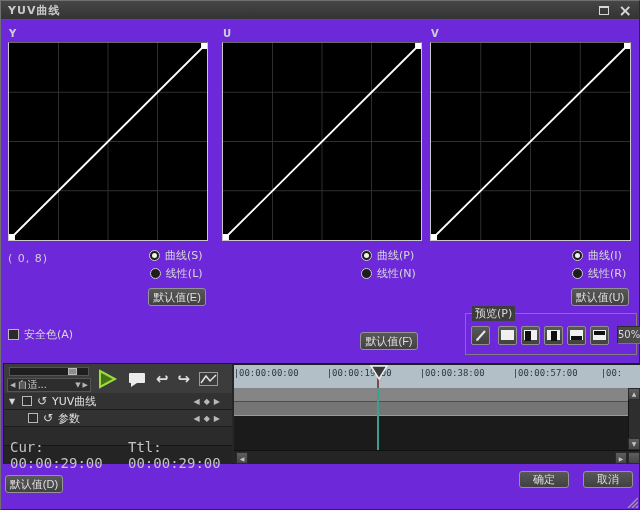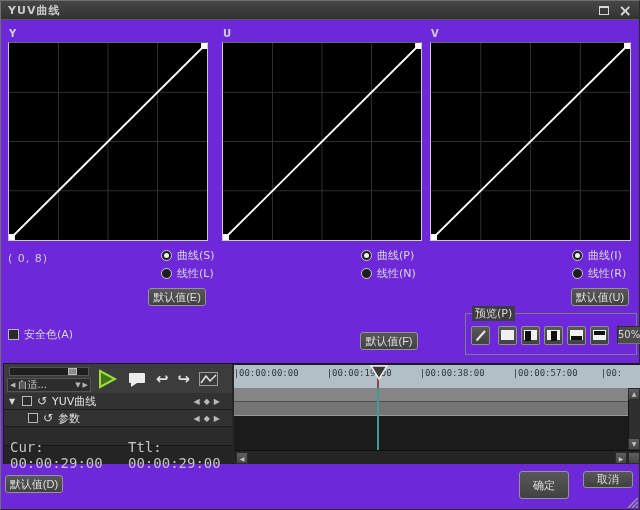--- a/index.html
+++ b/index.html
@@ -74,21 +74,21 @@
   .lane-dark { position:absolute; left:0; top:52px; width:394px; height:34px; background:#1b1b1b; }
   .playhead-line { position:absolute; left:143px; top:24px; width:2px; height:62px; background:#3aa191; }
 
   .vscroll { position:absolute; left:394px; top:24px; width:12px; height:62px; background:#2e2e2e; border-left:1px solid #141414; }
   .scroll-btn { position:absolute; width:12px; height:12px; background:linear-gradient(#5e5e5e,#454545); border:1px solid #2a2a2a; color:#c4c4c4; font-size:6px; text-align:center; line-height:10px; }
   .hscroll { position:absolute; left:0; top:86px; width:406px; height:14px; background:#242424; border-top:1px solid #111; }
   .hscroll .scroll-btn { height:12px; top:1px; }
 
   
   .footer-default { position:absolute; left:4px; top:474px; width:58px; height:18px; }
-  .ok-btn { position:absolute; left:518px; top:470px; width:50px; height:28px; }
+  .ok-btn { position:absolute; left:518px; top:470px; width:50px; height:17px; }
   .cancel-btn { position:absolute; left:582px; top:470px; width:50px; height:17px; }
 
   .watermark { position:absolute; right:3px; bottom:2px; font-size:21px; font-weight:bold; color:rgba(255,255,255,0.93); white-space:nowrap; z-index:40; letter-spacing:1px; }
   .resize-grip { position:absolute; right:1px; bottom:1px; z-index:41; }
 </style>
 </head>
 <body>
 
 <div class="dialog">
 
@@ -145,21 +145,21 @@
           <line x1="0" y1="148.5" x2="200" y2="148.5"></line>
       </g>
       <line x1="2" y1="196" x2="198" y2="2" stroke="#ffffff" stroke-width="1.8"></line>
       <rect x="0" y="192" width="6" height="6" fill="#ffffff"></rect>
         <rect x="194" y="0" width="6" height="6" fill="#ffffff"></rect>
     </svg>
   </div>
 
   <span class="coord">( 0, 8)</span>
 
-  <div class="radio-group" style="left:160px;">
+  <div class="radio-group" style="left:148px;align-items:flex-end;">
     <div class="radio checked">
         <span class="circ"></span>
         <span>曲线(S)</span>
       </div>
     <div class="radio">
         <span class="circ"></span>
         <span>线性(L)</span>
       </div>
   </div>
   <button class="btn default-btn" style="left:147px;">默认值(E)</button>

